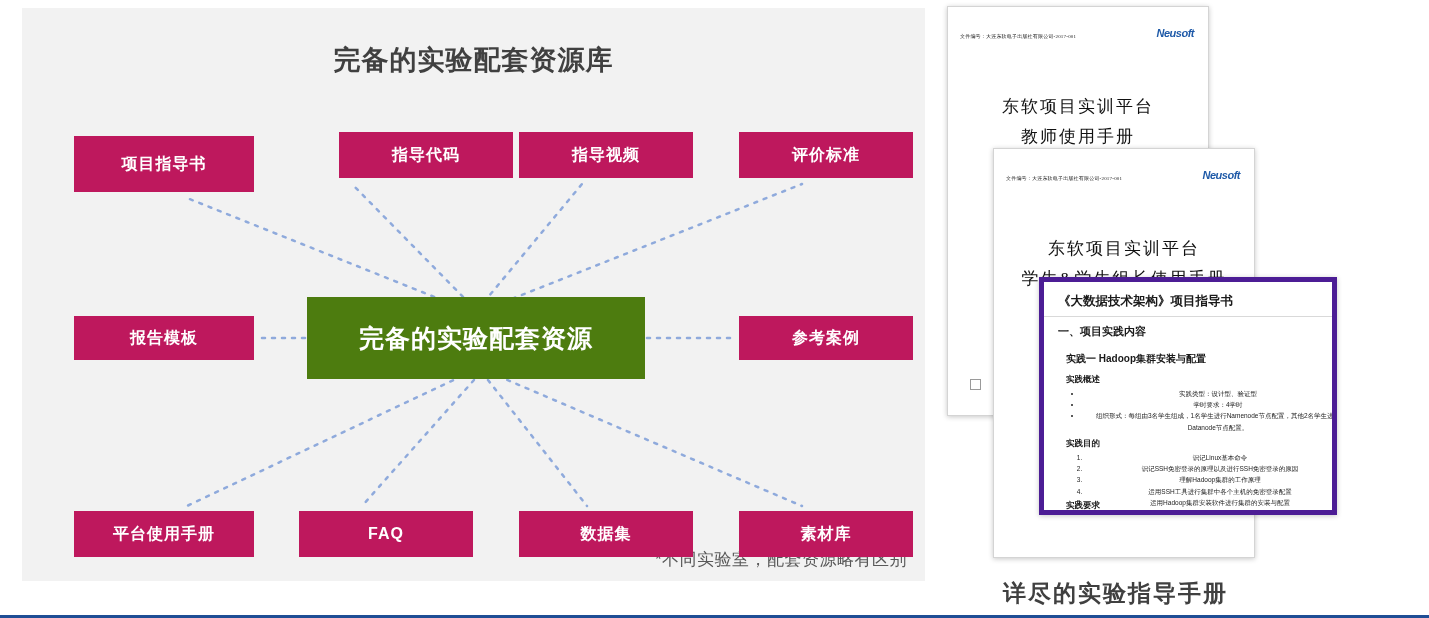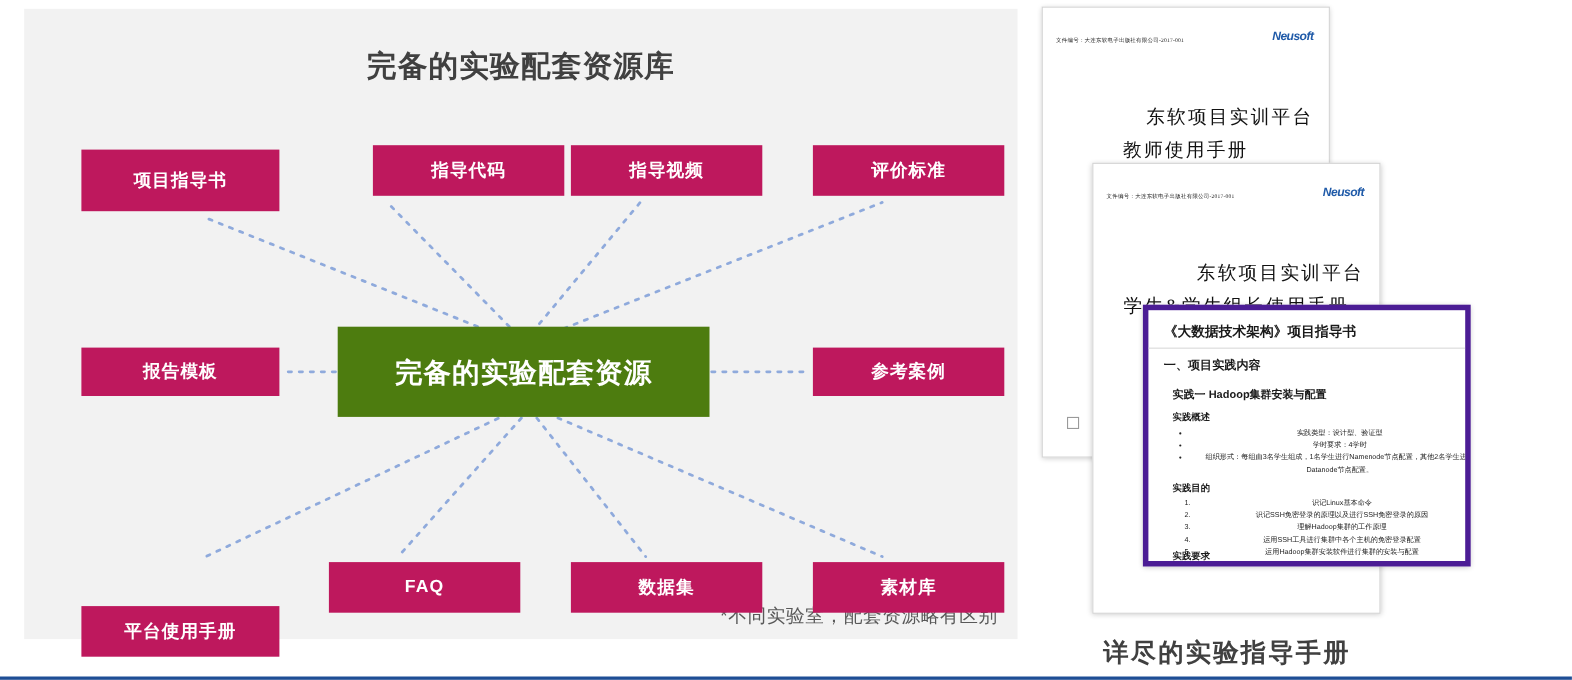--- a/index.html
+++ b/index.html
@@ -148,21 +148,21 @@
   .doc-title {
     position: absolute;
     left: 0;
     width: 100%;
     text-align: center;
     font-family: "Liberation Serif", serif;
     font-size: 17px;
     color: #111111;
     letter-spacing: 2px;
   }
-  .doc-title.line1 { top: 88px; padding-left: 40px; }
+  .doc-title.line1 { top: 88px; }
   .doc-title.line2 { top: 118px; }
 
   .doc-version {
     position: absolute;
     left: 0;
     width: 100%;
     text-align: center;
     font-size: 6px;
     color: #333;
     font-family: "Liberation Serif", serif;
@@ -314,21 +314,21 @@
   <div id="diagram-title">完备的实验配套资源库</div>
 
   <div class="node" style="left:52px;  top:128px; width:180px; height:56px;">项目指导书</div>
   <div class="node" style="left:277px; top:124px; width:174px; height:46px;margin-left:40px;">指导代码</div>
   <div class="node" style="left:497px; top:124px; width:174px; height:46px;">指导视频</div>
   <div class="node" style="left:717px; top:124px; width:174px; height:46px;">评价标准</div>
 
   <div class="node" style="left:52px;  top:308px; width:180px; height:44px;">报告模板</div>
   <div class="node" style="left:717px; top:308px; width:174px; height:44px;">参考案例</div>
 
-  <div class="node" style="left:52px;  top:503px; width:180px; height:46px;margin-top:40px;">平台使用手册</div>
+  <div class="node" style="left:52px;  top:503px; width:180px; height:46px;">平台使用手册</div>
   <div class="node" style="left:277px; top:503px; width:174px; height:46px;">FAQ</div>
   <div class="node" style="left:497px; top:503px; width:174px; height:46px;">数据集</div>
   <div class="node" style="left:717px; top:503px; width:174px; height:46px;">素材库</div>
 
   <div id="center-node">完备的实验配套资源</div>
 
   <div id="footnote">*不同实验室，配套资源略有区别</div>
 </div>
 
 <div id="docs-panel">

